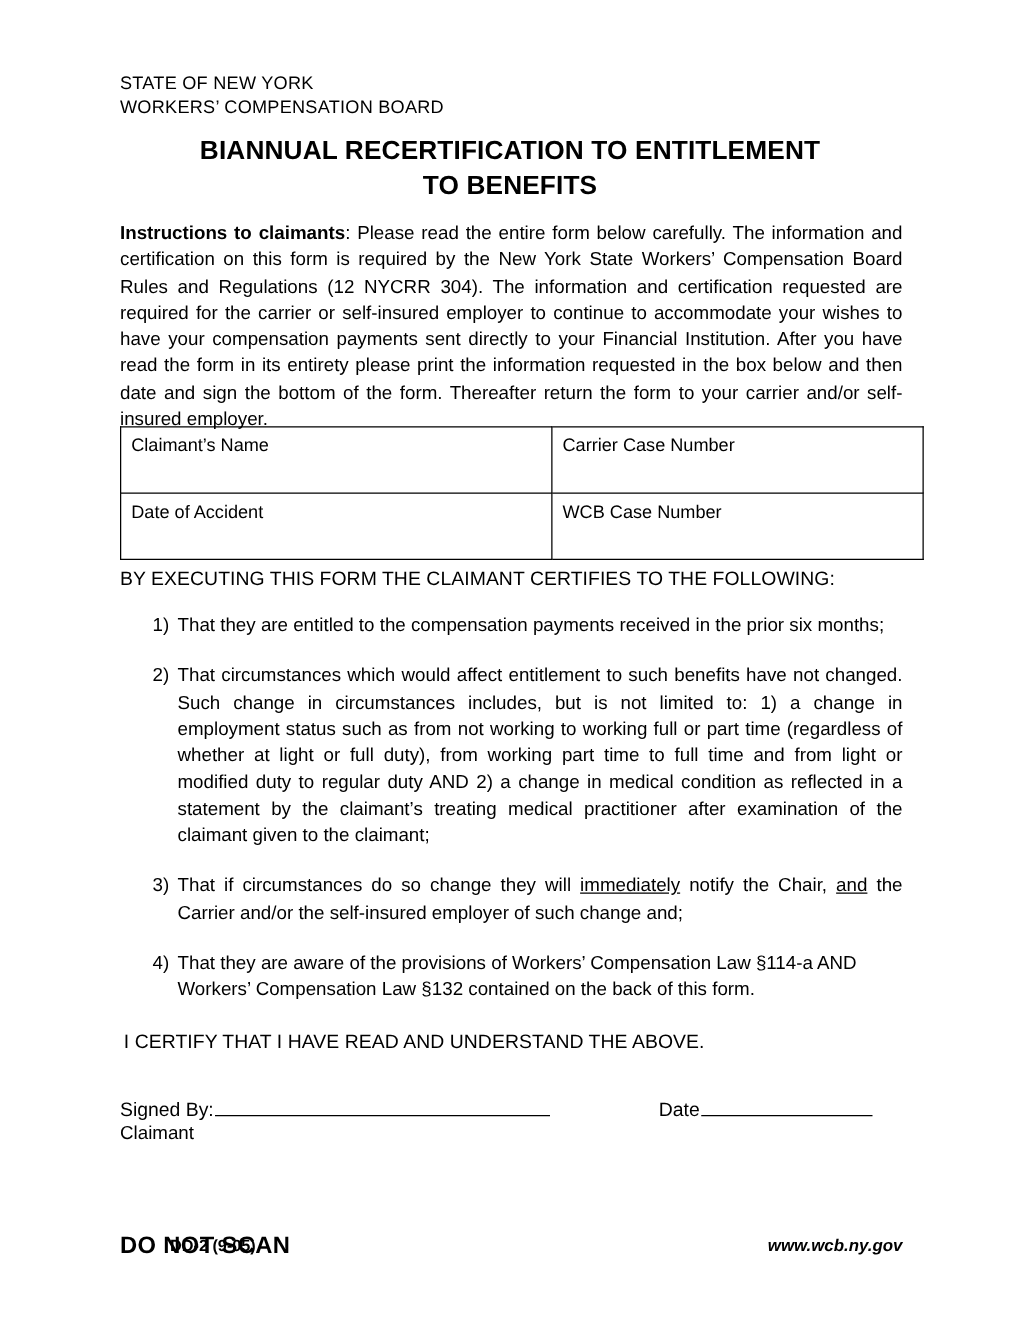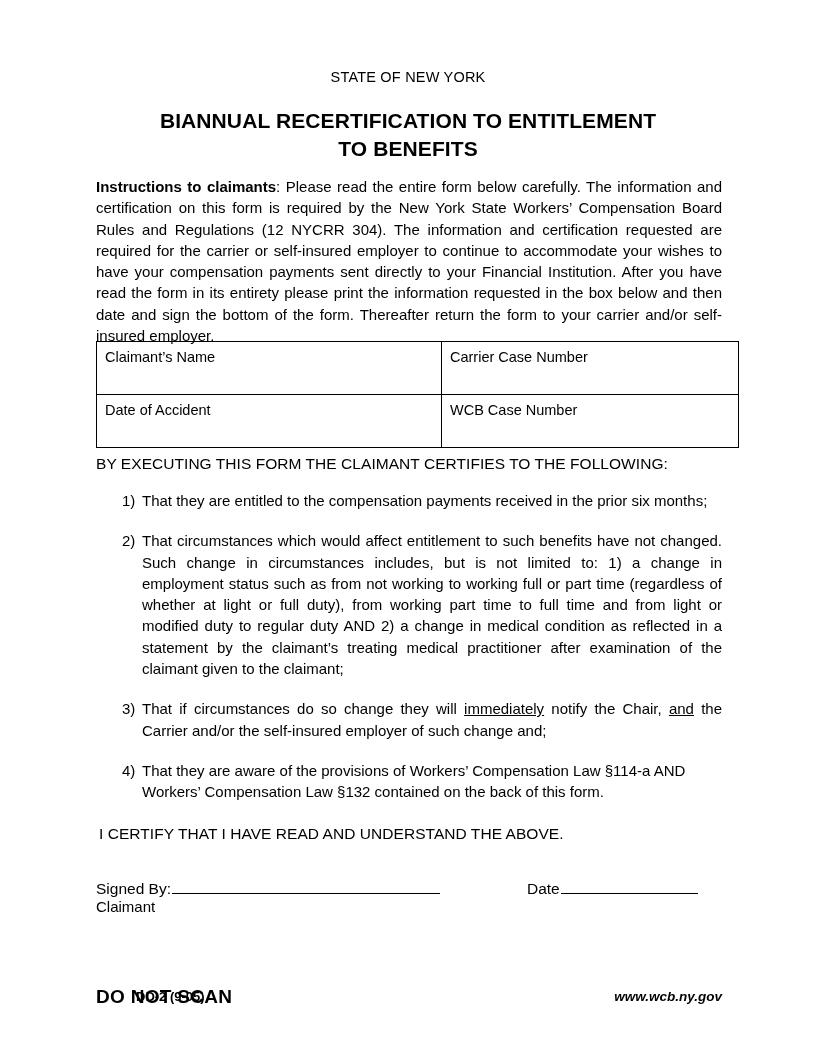--- a/index.html
+++ b/index.html
@@ -19,23 +19,23 @@
     height: 1056px;
     background: #ffffff;
     overflow: hidden;
     box-sizing: border-box;
   }
 
   
   .agency-block {
     position: absolute;
     left: 96px;
-    top: 68px;
+    top: 58px;
     width: 624px;
-    text-align: center;
+    text-align: left;
   }
   .agency-line {
     font-size: 14.5px;
     line-height: 19px;
     letter-spacing: 0.2px;
   }
   .form-title {
     position: absolute;
     left: 96px;
     top: 107px;
@@ -227,20 +227,21 @@
     margin-left: 40px;
   }
 </style>
 </head>
 <body>
 
 <div class="page">
 
   <div class="agency-block">
     <div class="agency-line">STATE OF NEW YORK</div>
+    <div class="agency-line">WORKERS’ COMPENSATION BOARD</div>
   </div>
 
   <div class="form-title">
     <div>BIANNUAL RECERTIFICATION TO ENTITLEMENT</div>
     <div>TO BENEFITS</div>
   </div>
 
   <div class="instructions"><b>Instructions to claimants</b><span>: Please read the entire form below carefully. The information and certification on this form is required by the New York State Workers’ Compensation Board Rules and Regulations (12 NYCRR 304). The information and certification requested are required for the carrier or self-insured employer to continue to accommodate your wishes to have your compensation payments sent directly to your Financial Institution. After you have read the form in its entirety please print the information requested in the box below and then date and sign the bottom of the form. Thereafter return the form to your carrier and/or self-insured employer.</span></div>
 
   <table class="info-table">

